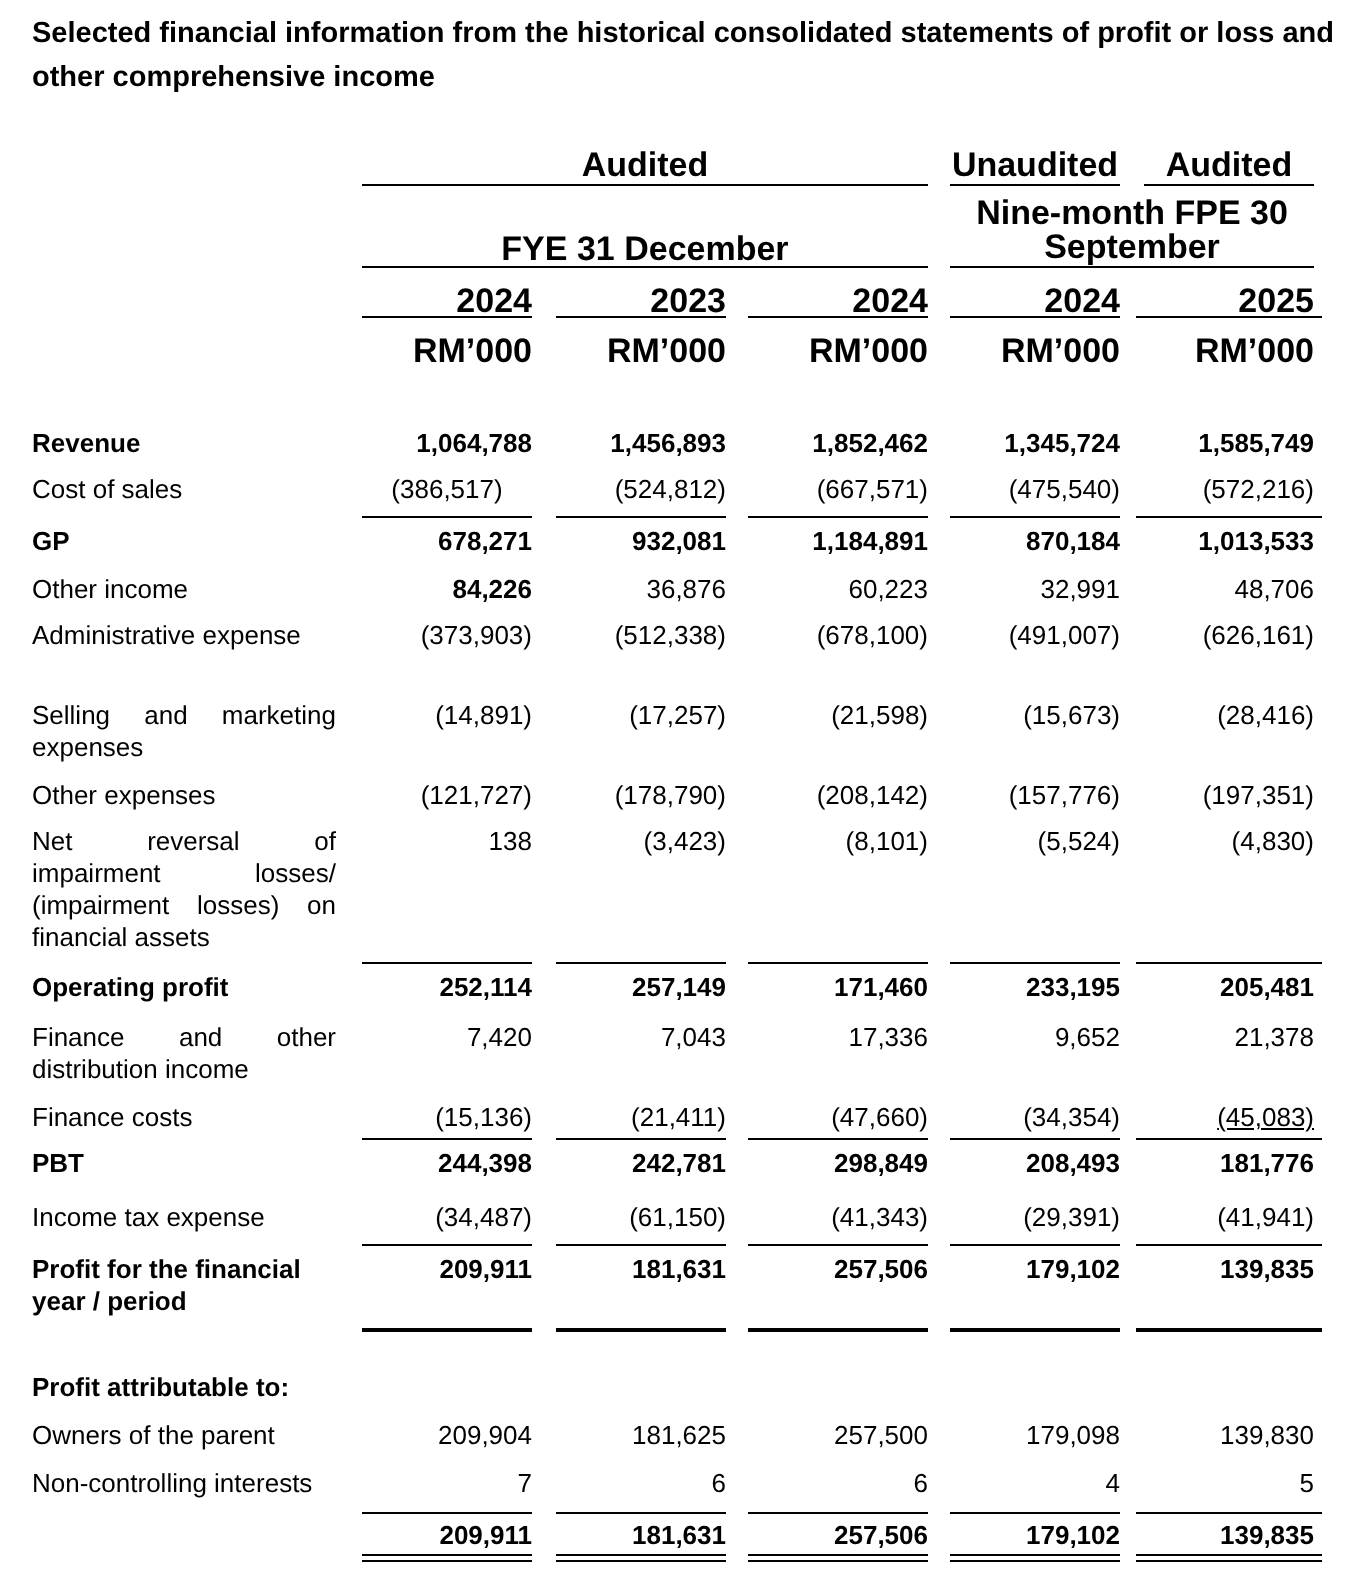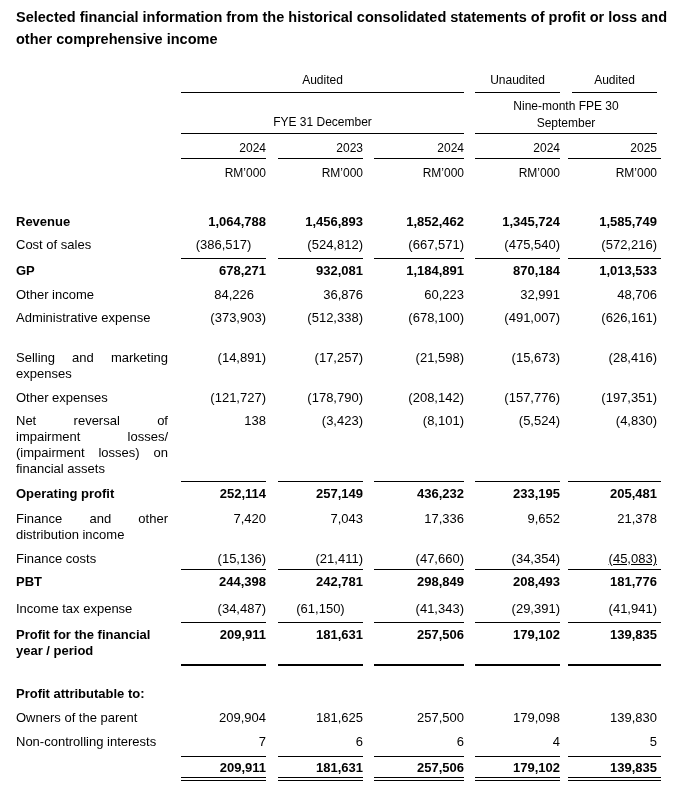--- a/index.html
+++ b/index.html
@@ -6,21 +6,21 @@
   body {
     width: 681px; height: 792px; position: relative; overflow: hidden;
     font-family: "Liberation Sans", sans-serif; color: #000;
     font-size: 13px;
   }
   .title {
     position: absolute; left: 16px; top: 6px; width: 655px;
     font-weight: bold; font-size: 14.5px; line-height: 22px;
   }
   .abs { position: absolute; }
-  .hdr { font-weight: normal; font-size: 12px; text-align: center; }
+  .hdr { font-weight: bold; font-size: 17px; text-align: center; }
   .hline { position: absolute; height: 1px; background: #000; }
   .hline.thick { height: 2px; }
   .label { position: absolute; left: 16px; width: 152px; font-size: 13px; line-height: 16px; }
   .label.bold { font-weight: bold; }
   .label.justify { text-align: justify; text-align-last: left; }
   .cell { position: absolute; text-align: right; font-size: 13px; line-height: 16px; }
   .cell.bold { font-weight: bold; }
 </style>
 </head>
 <body>
@@ -77,21 +77,21 @@
     <div class="cell bold" style="left:278px; top:263px; width:85px;">932,081</div>
     <div class="cell bold" style="left:374px; top:263px; width:90px;">1,184,891</div>
     <div class="cell bold" style="left:475px; top:263px; width:85px;">870,184</div>
     <div class="cell bold" style="left:568px; top:263px; width:89px;">1,013,533</div>
     <div class="hline" style="left:181px; top:258px; width:85px;"></div>
     <div class="hline" style="left:278px; top:258px; width:85px;"></div>
     <div class="hline" style="left:374px; top:258px; width:90px;"></div>
     <div class="hline" style="left:475px; top:258px; width:85px;"></div>
     <div class="hline" style="left:568px; top:258px; width:93px;"></div>
     <div class="label" style="top:287px;">Other income</div>
-    <div class="cell" style="left:169px; top:287px; width:85px;">84,226</div>
+    <div class="cell" style="left:181px; top:287px; width:85px;font-weight:bold;">84,226</div>
     <div class="cell" style="left:278px; top:287px; width:85px;">36,876</div>
     <div class="cell" style="left:374px; top:287px; width:90px;">60,223</div>
     <div class="cell" style="left:475px; top:287px; width:85px;">32,991</div>
     <div class="cell" style="left:568px; top:287px; width:89px;">48,706</div>
     <div class="label" style="top:310px;">Administrative expense</div>
     <div class="cell" style="left:181px; top:310px; width:85px;">(373,903)</div>
     <div class="cell" style="left:278px; top:310px; width:85px;">(512,338)</div>
     <div class="cell" style="left:374px; top:310px; width:90px;">(678,100)</div>
     <div class="cell" style="left:475px; top:310px; width:85px;">(491,007)</div>
     <div class="cell" style="left:568px; top:310px; width:89px;">(626,161)</div>
@@ -109,21 +109,21 @@
     <div class="cell" style="left:568px; top:390px; width:89px;">(197,351)</div>
     <div class="label justify" style="top:413px;">Net reversal of impairment losses/ (impairment losses) on financial assets</div>
     <div class="cell" style="left:181px; top:413px; width:85px;">138</div>
     <div class="cell" style="left:278px; top:413px; width:85px;">(3,423)</div>
     <div class="cell" style="left:374px; top:413px; width:90px;">(8,101)</div>
     <div class="cell" style="left:475px; top:413px; width:85px;">(5,524)</div>
     <div class="cell" style="left:568px; top:413px; width:89px;">(4,830)</div>
     <div class="label bold" style="top:486px;">Operating profit</div>
     <div class="cell bold" style="left:181px; top:486px; width:85px;">252,114</div>
     <div class="cell bold" style="left:278px; top:486px; width:85px;">257,149</div>
-    <div class="cell bold" style="left:374px; top:486px; width:90px;">436,232</div>
+    <div class="cell bold" style="left:374px; top:486px; width:90px;">171,460</div>
     <div class="cell bold" style="left:475px; top:486px; width:85px;">233,195</div>
     <div class="cell bold" style="left:568px; top:486px; width:89px;">205,481</div>
     <div class="hline" style="left:181px; top:481px; width:85px;"></div>
     <div class="hline" style="left:278px; top:481px; width:85px;"></div>
     <div class="hline" style="left:374px; top:481px; width:90px;"></div>
     <div class="hline" style="left:475px; top:481px; width:85px;"></div>
     <div class="hline" style="left:568px; top:481px; width:93px;"></div>
     <div class="label justify" style="top:511px;">Finance and other distribution income</div>
     <div class="cell" style="left:181px; top:511px; width:85px;">7,420</div>
     <div class="cell" style="left:278px; top:511px; width:85px;">7,043</div>
@@ -142,21 +142,21 @@
     <div class="cell bold" style="left:374px; top:574px; width:90px;">298,849</div>
     <div class="cell bold" style="left:475px; top:574px; width:85px;">208,493</div>
     <div class="cell bold" style="left:568px; top:574px; width:89px;">181,776</div>
     <div class="hline" style="left:181px; top:569px; width:85px;"></div>
     <div class="hline" style="left:278px; top:569px; width:85px;"></div>
     <div class="hline" style="left:374px; top:569px; width:90px;"></div>
     <div class="hline" style="left:475px; top:569px; width:85px;"></div>
     <div class="hline" style="left:568px; top:569px; width:93px;"></div>
     <div class="label" style="top:601px;">Income tax expense</div>
     <div class="cell" style="left:181px; top:601px; width:85px;">(34,487)</div>
-    <div class="cell" style="left:278px; top:601px; width:85px;text-align:center;">(61,150)</div>
+    <div class="cell" style="left:278px; top:601px; width:85px;">(61,150)</div>
     <div class="cell" style="left:374px; top:601px; width:90px;">(41,343)</div>
     <div class="cell" style="left:475px; top:601px; width:85px;">(29,391)</div>
     <div class="cell" style="left:568px; top:601px; width:89px;">(41,941)</div>
     <div class="label bold" style="top:627px;">Profit for the financial year / period</div>
     <div class="cell bold" style="left:181px; top:627px; width:85px;">209,911</div>
     <div class="cell bold" style="left:278px; top:627px; width:85px;">181,631</div>
     <div class="cell bold" style="left:374px; top:627px; width:90px;">257,506</div>
     <div class="cell bold" style="left:475px; top:627px; width:85px;">179,102</div>
     <div class="cell bold" style="left:568px; top:627px; width:89px;">139,835</div>
     <div class="hline" style="left:181px; top:622px; width:85px;"></div>

